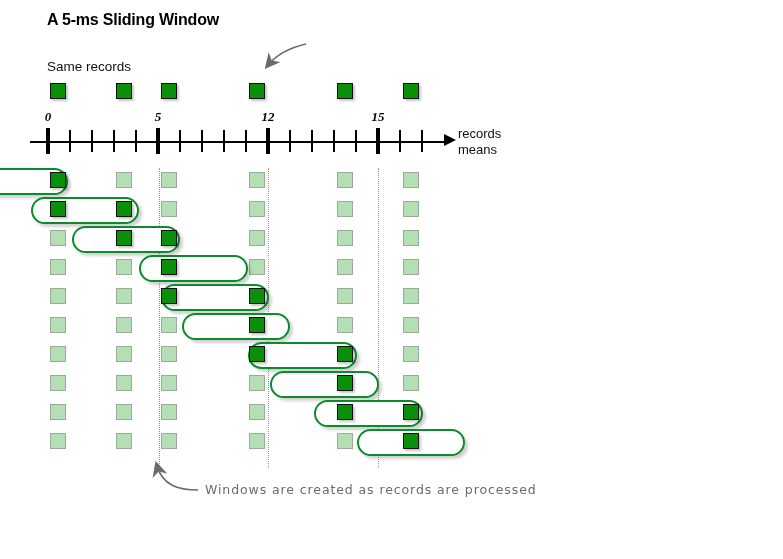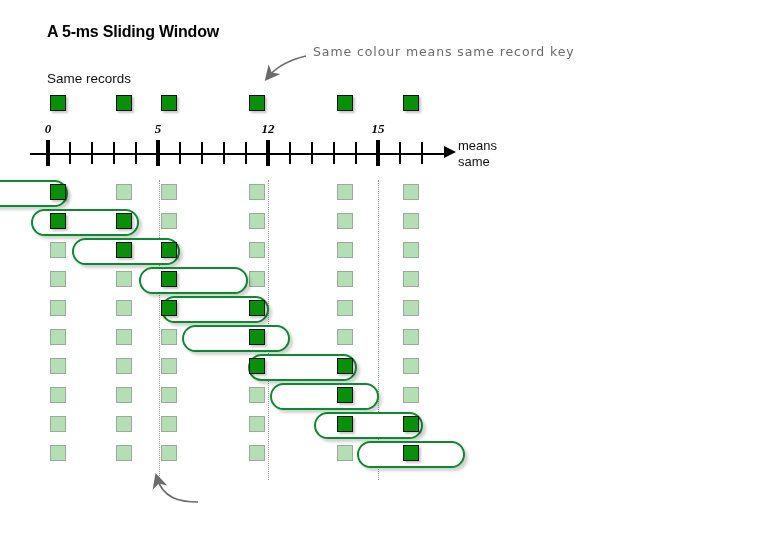--- a/index.html
+++ b/index.html
@@ -3,21 +3,21 @@
 <meta charset="utf-8">
 <style>
   html,body{margin:0;padding:0;}
   body{
     width:783px;height:559px;
     background:#ffffff;
     font-family:"Liberation Sans", sans-serif;
     overflow:hidden;
     position:relative;
   }
-  #stage{position:absolute;left:0;top:12px;width:783px;height:482px;}
+  #stage{position:absolute;left:0;top:0;width:783px;height:482px;}
 
   .abs{position:absolute;}
 
   
   #title{
     left:47px;top:11px;
     font-size:16px;font-weight:bold;color:#000;
     letter-spacing:-0.2px;
     white-space:nowrap;
   }
@@ -101,27 +101,27 @@
 </style>
 </head>
 <body>
 
 <div id="stage">
 
   <div class="abs" id="title">A 5-ms Sliding Window</div>
 
   <div class="abs" id="records-label">Same records</div>
 
-  <div class="abs note" id="note-top">Same colour means same record key</div>
+  <div class="abs note" id="note-bottom">Windows are created as records are processed</div>
 
   <div class="abs" id="axis-line"></div>
   <div class="abs" id="arrow-head"></div>
   <div class="abs" id="axis-caption">
+    <div>records</div>
     <div>means</div>
-    <div>same</div>
   </div>
   <div id="ticks">
       <div class="tick major" style="left: 46.4px;"></div>
       <div class="tick-label" style="left: 48px;">0</div>
       <div class="tick" style="left: 69.2px;"></div>
       <div class="tick" style="left: 91.2px;"></div>
       <div class="tick" style="left: 113.2px;"></div>
       <div class="tick" style="left: 135.2px;"></div>
       <div class="tick major" style="left: 156.4px;"></div>
       <div class="tick-label" style="left: 158px;">5</div>

